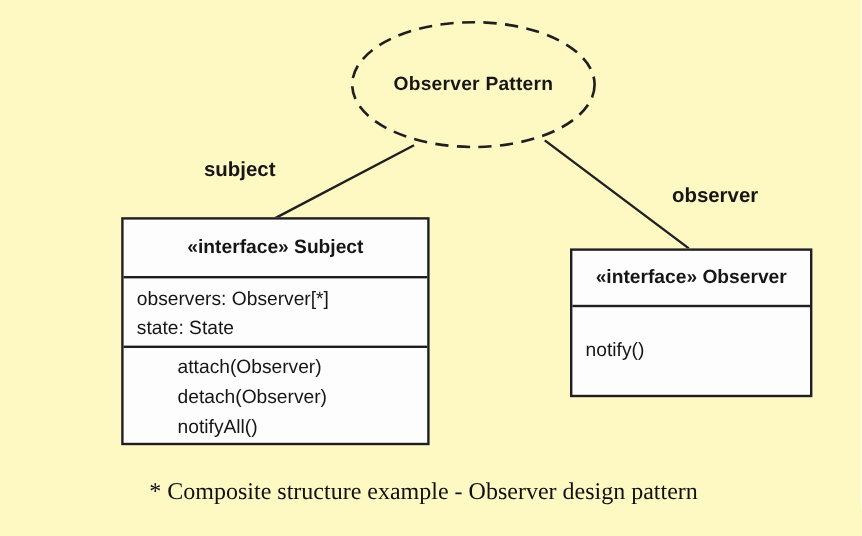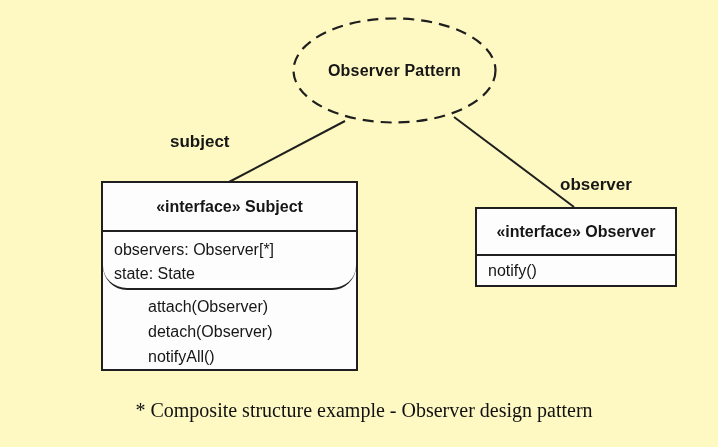--- a/index.html
+++ b/index.html
@@ -31,71 +31,70 @@
     font-size: 16px;
     font-weight: bold;
     letter-spacing: 0.2px;
   }
   .edge-label {
     position: absolute;
     font-size: 17px;
     font-weight: bold;
   }
   .edge-label.subject { left: 170px; top: 132px; width: 112px; }
-  .edge-label.observer { left: 560px; top: 175px; width: 90px; }
+  .edge-label.observer { left: 560px; top: 153px; width: 90px; }
 
   .uml-box {
     position: absolute;
     background: #fdfdfd;
     border: 2px solid #1f1f1f;
     box-sizing: border-box;
     display: flex;
     flex-direction: column;
   }
   .uml-box.subject-box { left: 101px; top: 181px; width: 257px; height: 190px; }
-  .uml-box.observer-box { left: 475px; top: 207px; width: 202px; height: 80px; }
+  .uml-box.observer-box { left: 475px; top: 207px; width: 202px; height: 124px; }
 
   .uml-title {
     display: flex;
     align-items: center;
     justify-content: center;
     font-size: 16px;
     font-weight: bold;
     border-bottom: 2px solid #1f1f1f;
     box-sizing: border-box;
   }
   .subject-box .uml-title { height: 50px; }
   .observer-box .uml-title { height: 47px; }
 
   .uml-section {
     box-sizing: border-box;
     padding: 6px 10px 0 11px;
     font-size: 16px;
-    border-radius: 24px;
   }
   .subject-box .attrs {
     height: 59px;
     border-bottom: 2px solid #1f1f1f;
     line-height: 24px;
   }
   .subject-box .methods {
     flex: 1;
     line-height: 25px;
     padding-top: 4px;
     padding-left: 45px;
   }
   .observer-box .methods {
     flex: 1;
     display: flex;
     align-items: center;
     padding-top: 0;
   }
   .caption {
     position: absolute;
-    left: 16px; top: 399px;
+    left: 5px; top: 399px;
     width: 696px;
     text-align: center;
     font-family: "Liberation Serif", serif;
     font-size: 20px;
     color: #111111;
   }
 </style>
 </head>
 <body>
 

